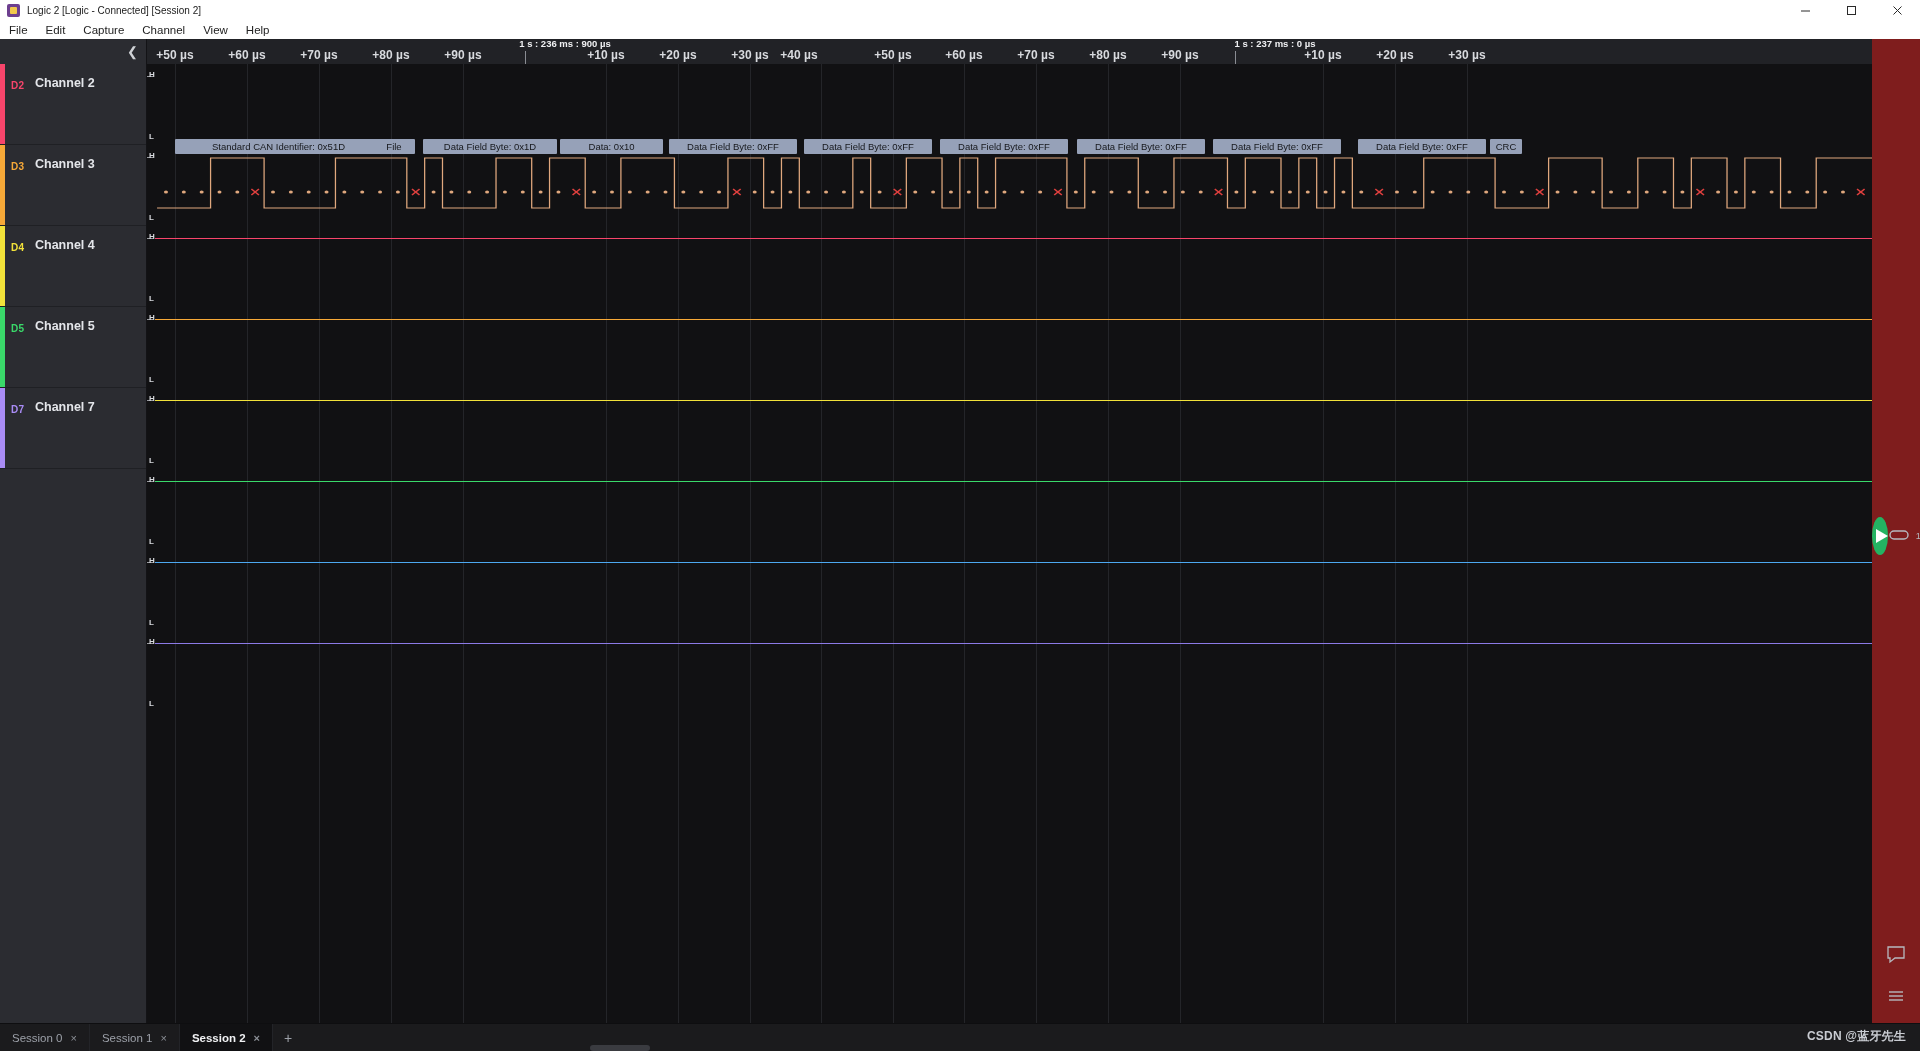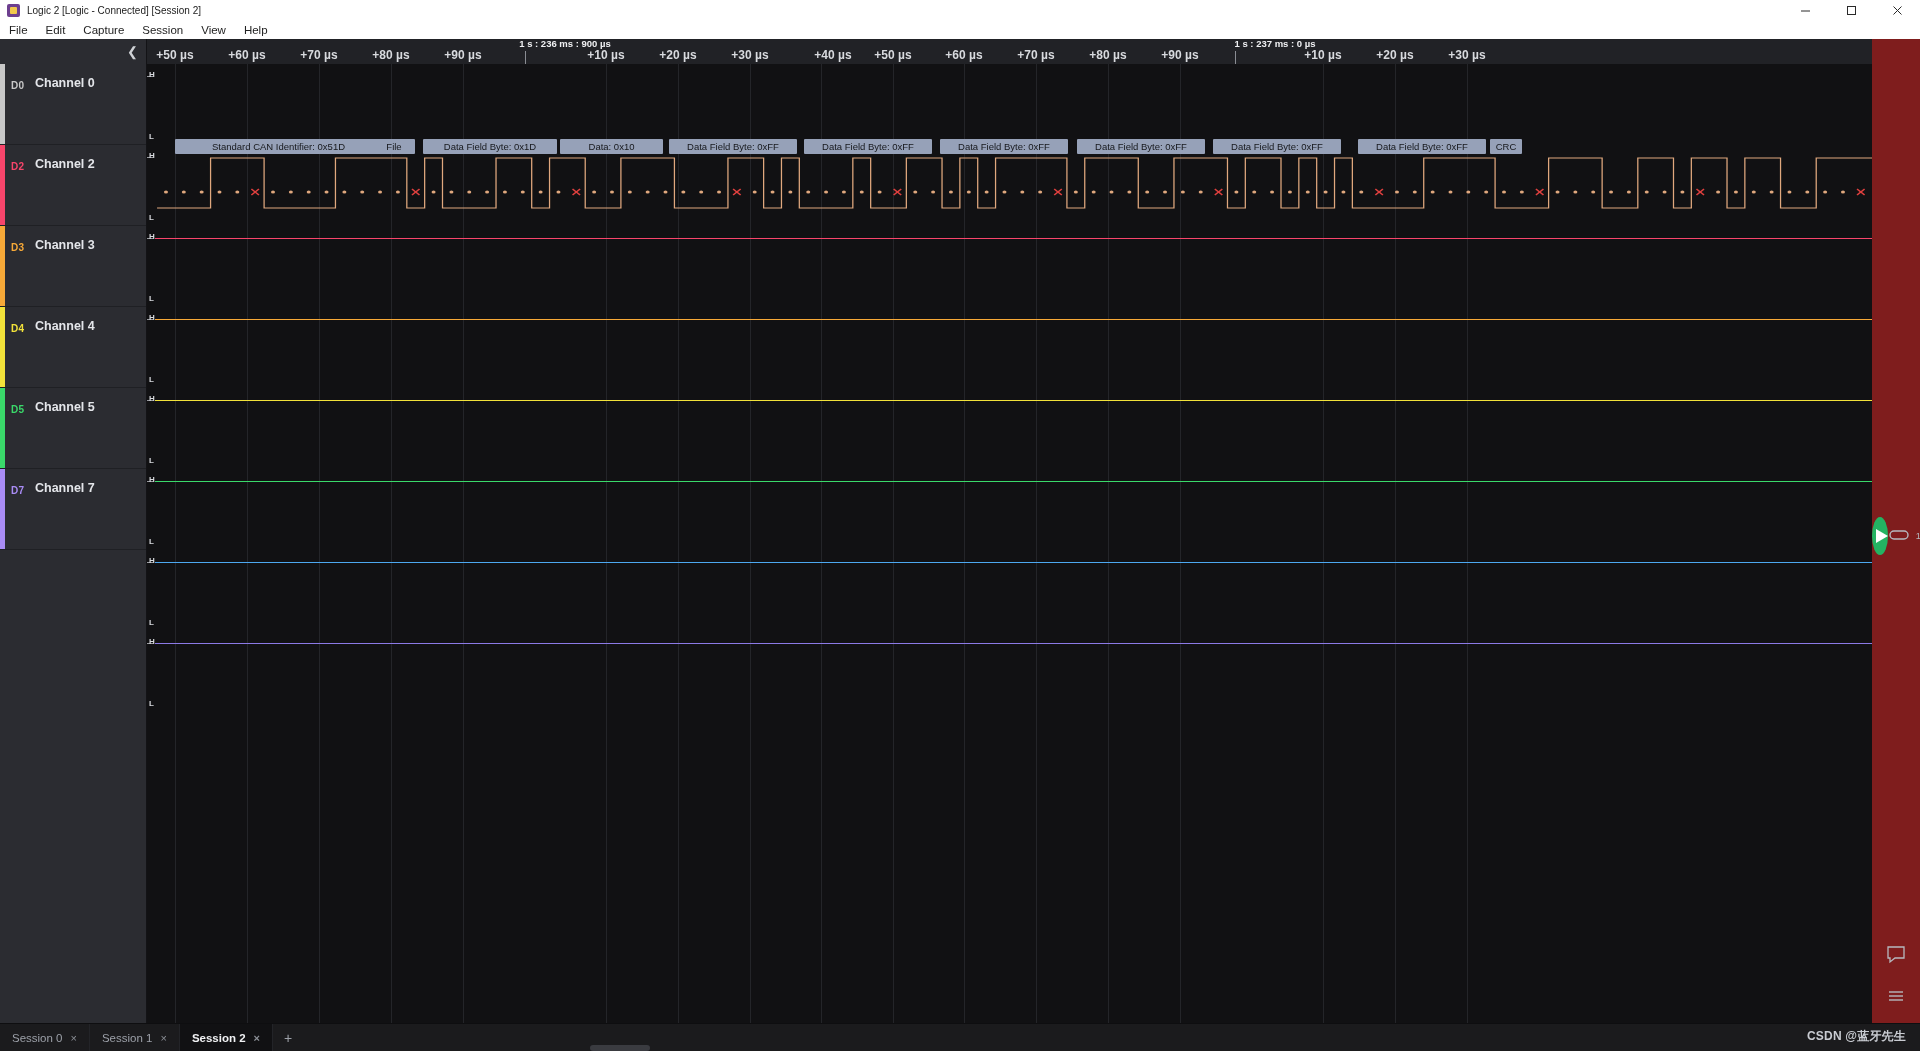--- a/index.html
+++ b/index.html
@@ -205,37 +205,32 @@
           <line x1="9.5" y1="1.5" x2="1.5" y2="9.5" stroke="#2a2a2a" stroke-width="1"></line>
         </svg>
     </div>
   </div>
 </div>
 
 <div class="menubar" id="menubar">
     <div class="menu-item">File</div>
     <div class="menu-item">Edit</div>
     <div class="menu-item">Capture</div>
-    <div class="menu-item">Session</div>
+    <div class="menu-item">Channel</div>
     <div class="menu-item">View</div>
     <div class="menu-item">Help</div>
   </div>
 
 <div class="app">
 
   <div class="chanpanel">
     <div class="chan-header">
       <span class="collapse-arrow">❮</span>
     </div>
     <div id="chanlist">
-        <div class="chan">
-          <div class="stripe" style="background: rgb(200, 200, 200);"></div>
-          <div class="dlabel" style="color: rgb(200, 200, 200);">D0</div>
-          <div class="cname">Channel 0</div>
-        </div>
         <div class="chan">
           <div class="stripe" style="background: rgb(248, 69, 107);"></div>
           <div class="dlabel" style="color: rgb(248, 69, 107);">D2</div>
           <div class="cname">Channel 2</div>
         </div>
         <div class="chan">
           <div class="stripe" style="background: rgb(247, 169, 56);"></div>
           <div class="dlabel" style="color: rgb(247, 169, 56);">D3</div>
           <div class="cname">Channel 3</div>
         </div>
@@ -261,21 +256,21 @@
   <div class="graph">
     <div class="ruler" id="ruler">
         <div class="tick" style="left: 28px;">+50 µs</div>
         <div class="tick" style="left: 100px;">+60 µs</div>
         <div class="tick" style="left: 172px;">+70 µs</div>
         <div class="tick" style="left: 244px;">+80 µs</div>
         <div class="tick" style="left: 316px;">+90 µs</div>
         <div class="tick" style="left: 459px;">+10 µs</div>
         <div class="tick" style="left: 531px;">+20 µs</div>
         <div class="tick" style="left: 603px;">+30 µs</div>
-        <div class="tick" style="left: 686px;">+40 µs</div>
+        <div class="tick" style="left: 652px;">+40 µs</div>
         <div class="tick" style="left: 746px;">+50 µs</div>
         <div class="tick" style="left: 817px;">+60 µs</div>
         <div class="tick" style="left: 889px;">+70 µs</div>
         <div class="tick" style="left: 961px;">+80 µs</div>
         <div class="tick" style="left: 1033px;">+90 µs</div>
         <div class="tick" style="left: 1176px;">+10 µs</div>
         <div class="tick" style="left: 1248px;">+20 µs</div>
         <div class="tick" style="left: 1320px;">+30 µs</div>
         <div class="majorlabel" style="left: 418px;">1 s : 236 ms : 900 µs</div>
         <div class="majorline" style="left: 378px; height: 13px;"></div>

